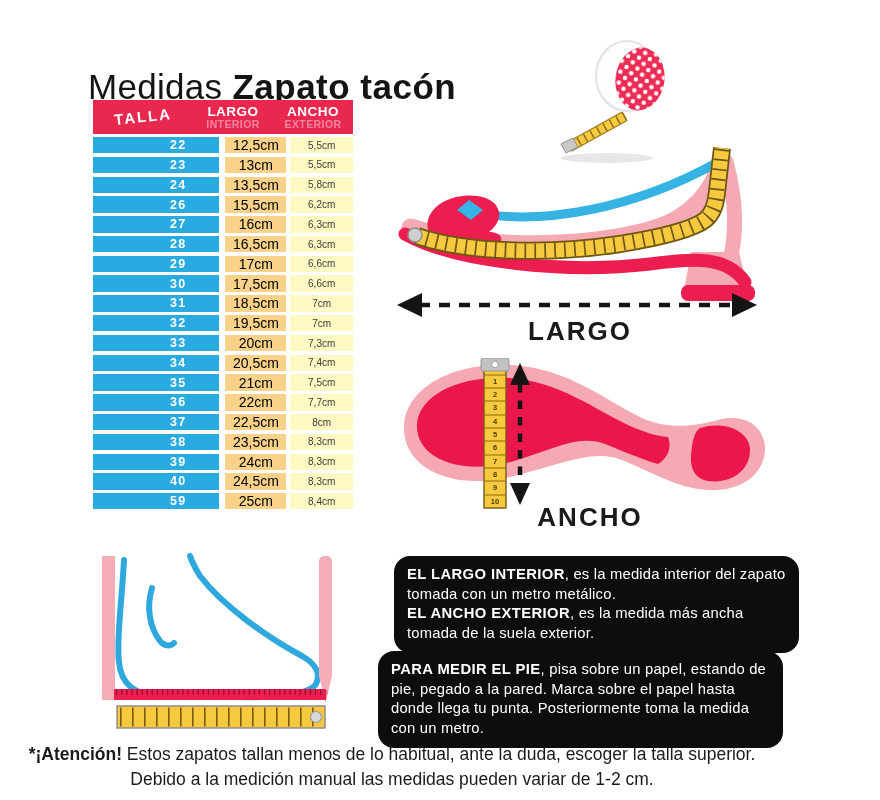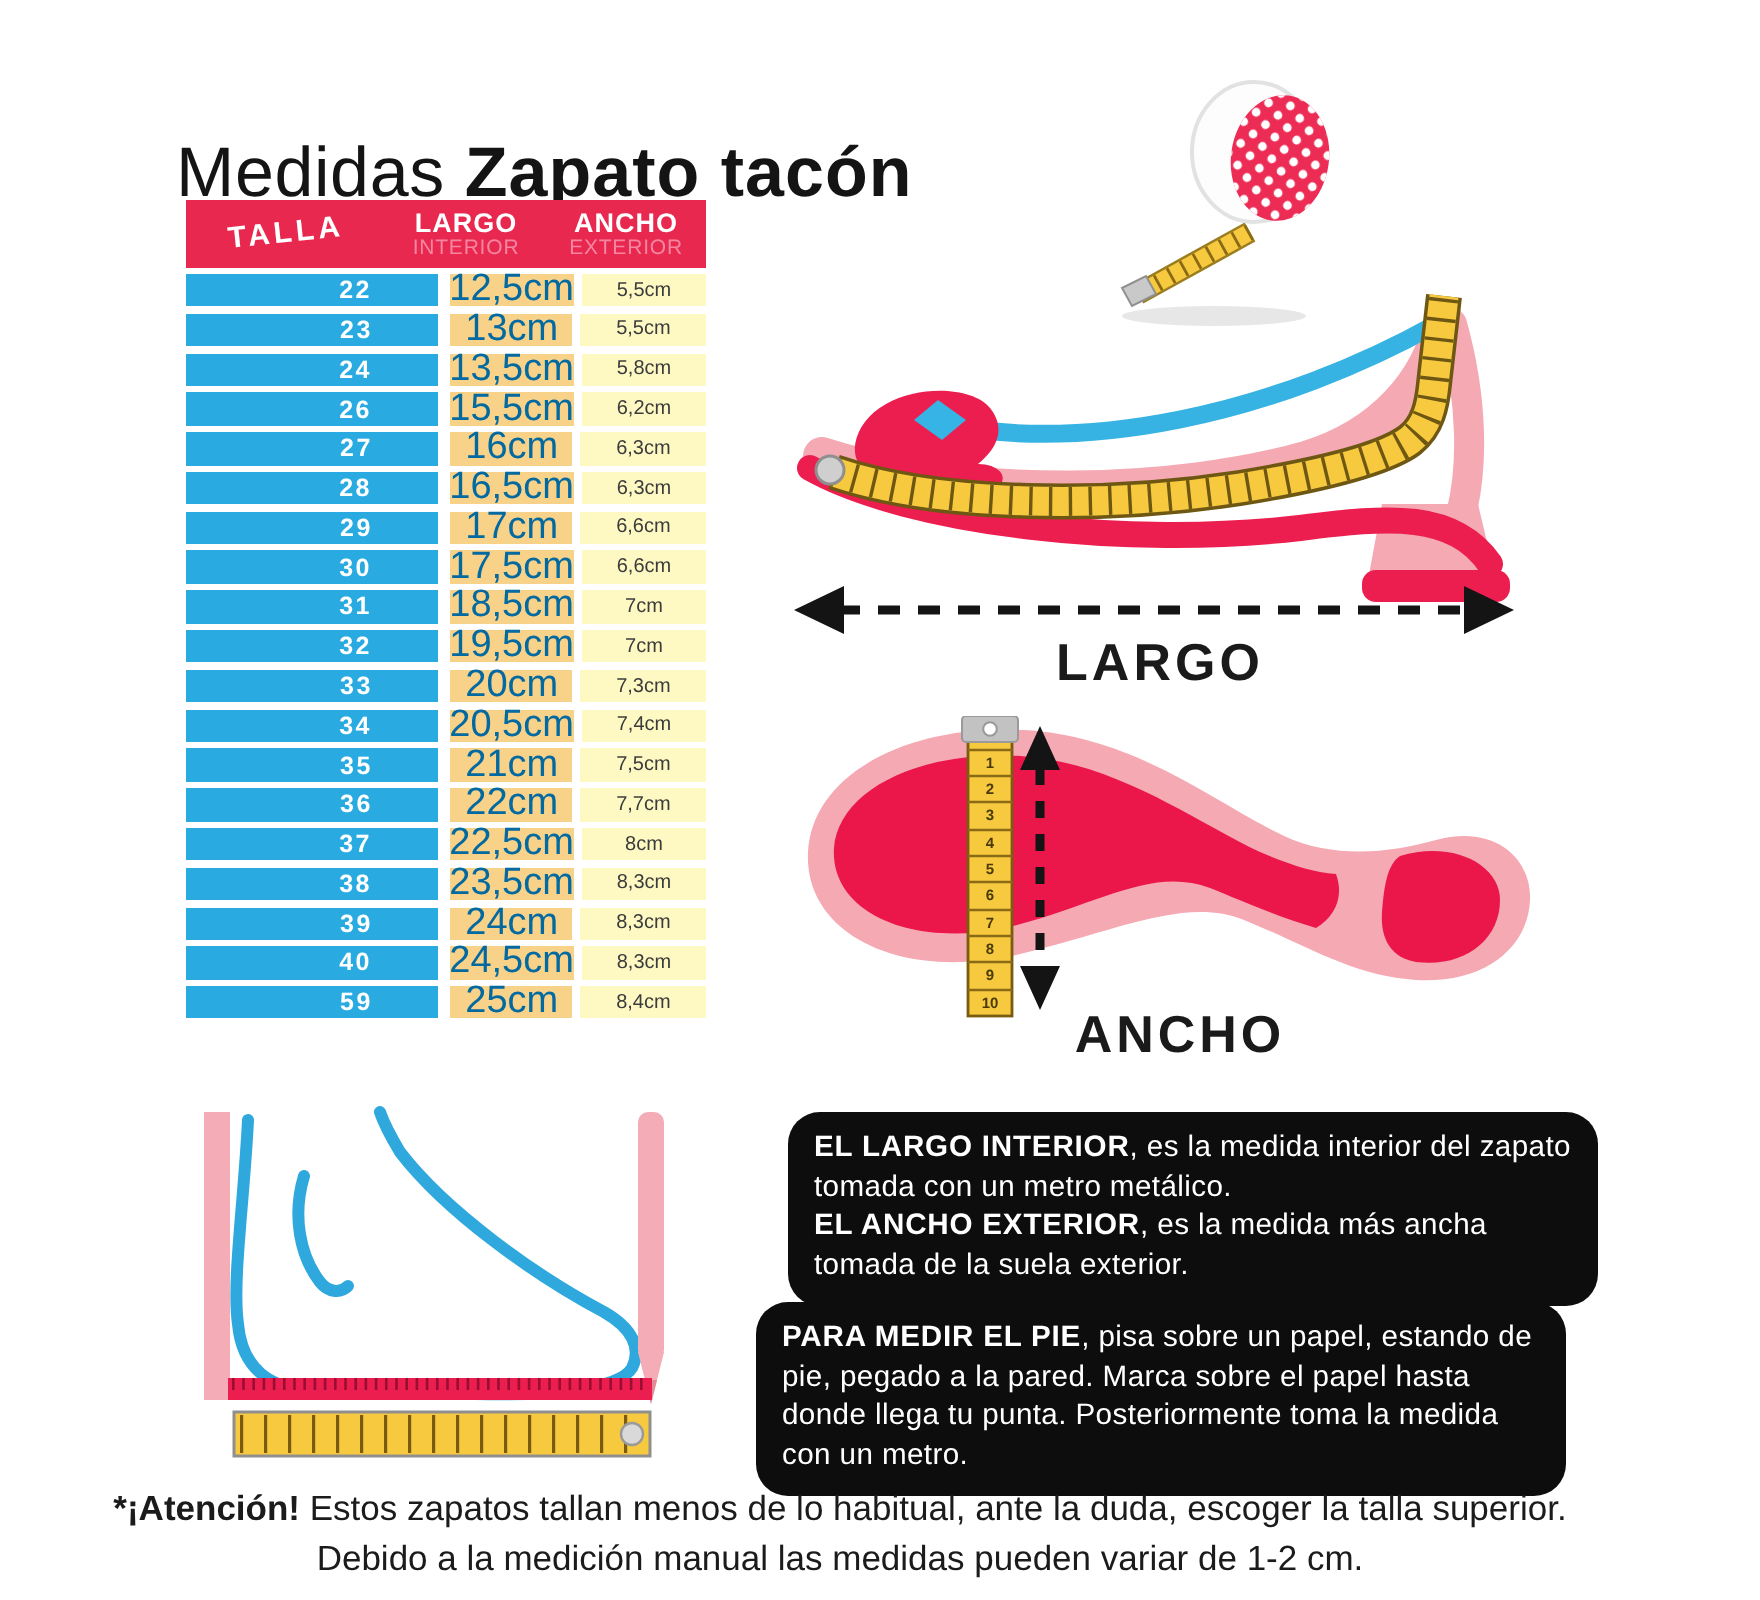--- a/index.html
+++ b/index.html
@@ -13,48 +13,48 @@
 
   
   .thead{position:absolute;left:93px;top:100px;width:260px;height:34px;background:#e92850;}
   .th{position:absolute;top:0;height:34px;display:flex;flex-direction:column;
       align-items:center;justify-content:center;color:#fff;line-height:1.02;}
   .th-talla{left:0;width:100px;font-size:15px;font-weight:700;letter-spacing:2px;
             transform:rotate(-6deg);}
   .th-largo{left:100px;width:80px;}
   .th-ancho{left:180px;width:80px;}
   .th-main{font-size:13.5px;font-weight:700;letter-spacing:.5px;}
-  .th-sub{font-size:10.5px;color:#f585a0;font-weight:400;letter-spacing:.4px;}
+  .th-sub{font-size:10.5px;color:#f585a0;font-weight:700;letter-spacing:.4px;}
 
   .tbody{position:absolute;left:93px;top:137px;width:260px;}
   .trow{display:flex;height:16.4px;margin-bottom:3.4px;}
   .cell{display:flex;align-items:center;justify-content:center;}
   .cell-talla{width:100px;background:#29abe2;color:#fff;font-weight:700;
               font-size:12.5px;letter-spacing:1.2px;padding-left:44px;}
-  .cell-largo{width:74px;margin-left:6px;background:#f8d289;color:#0369a1;font-size:19px;}
+  .cell-largo{width:74px;margin-left:6px;background:#f8d289;color:#000000;font-size:14px;}
   .cell-ancho{width:76px;margin-left:4px;background:#fef9c3;color:#3c3c3c;font-size:10px;}
 
   
   .ill{position:absolute;}
   #roll{left:545px;top:22px;}
   #shoe{left:395px;top:140px;}
   #sole{left:400px;top:358px;}
   #foot{left:88px;top:546px;}
 
   
   .info-box{position:absolute;left:378px;width:405px;background:#0d0d0d;border-radius:16px;
             color:#fff;padding:9px 13px;box-sizing:border-box;font-size:14.8px;
             line-height:1.33;letter-spacing:.2px;}
   .info-box b{font-weight:700;letter-spacing:.4px;}
   #box-measures{top:556px;min-height:88px;margin-left:16px;}
   #box-howto{top:651px;min-height:72px;}
 
   
   .footer{position:absolute;left:0;top:742px;width:784px;text-align:center;
-          font-size:17.5px;color:#1b1b1b;line-height:1.42;padding-left:28px;}
+          font-size:17.5px;color:#1b1b1b;line-height:1.42;}
   .footer b{font-weight:700;}
 </style>
 </head>
 <body>
 
 <div class="page">
 
   <h1 class="title"><span>Medidas </span><b>Zapato tacón</b></h1>
 
   <div class="thead">

